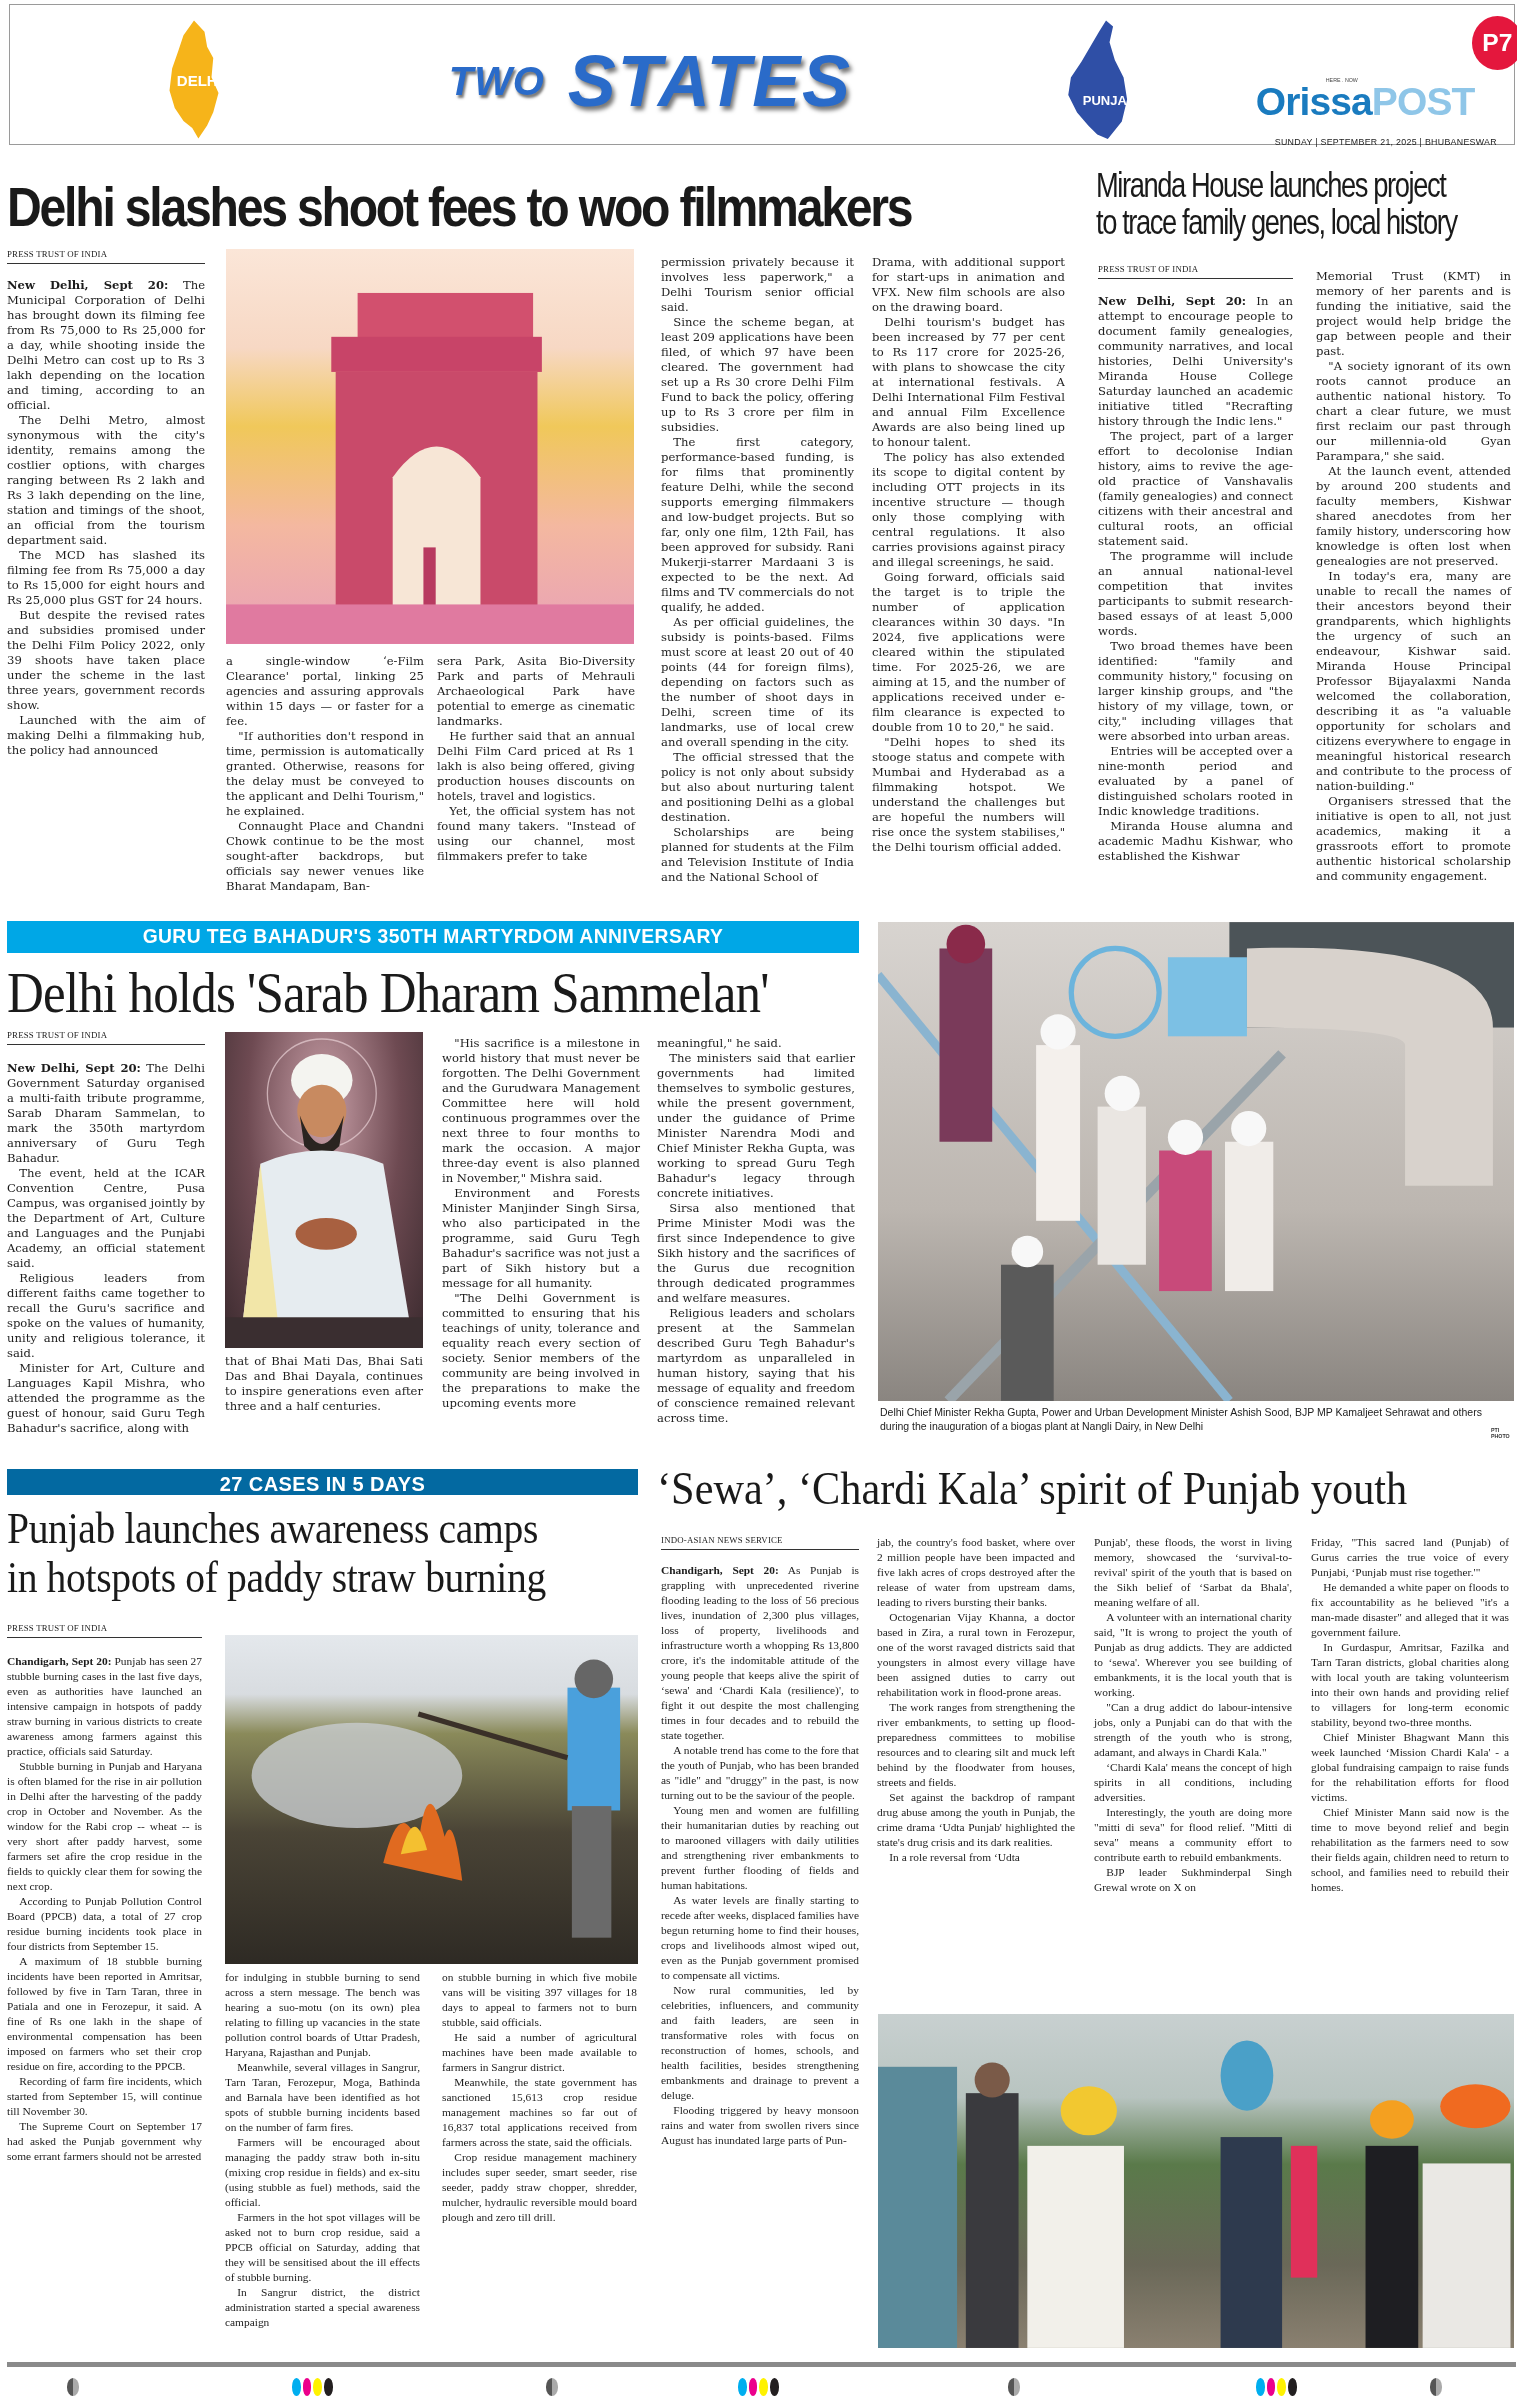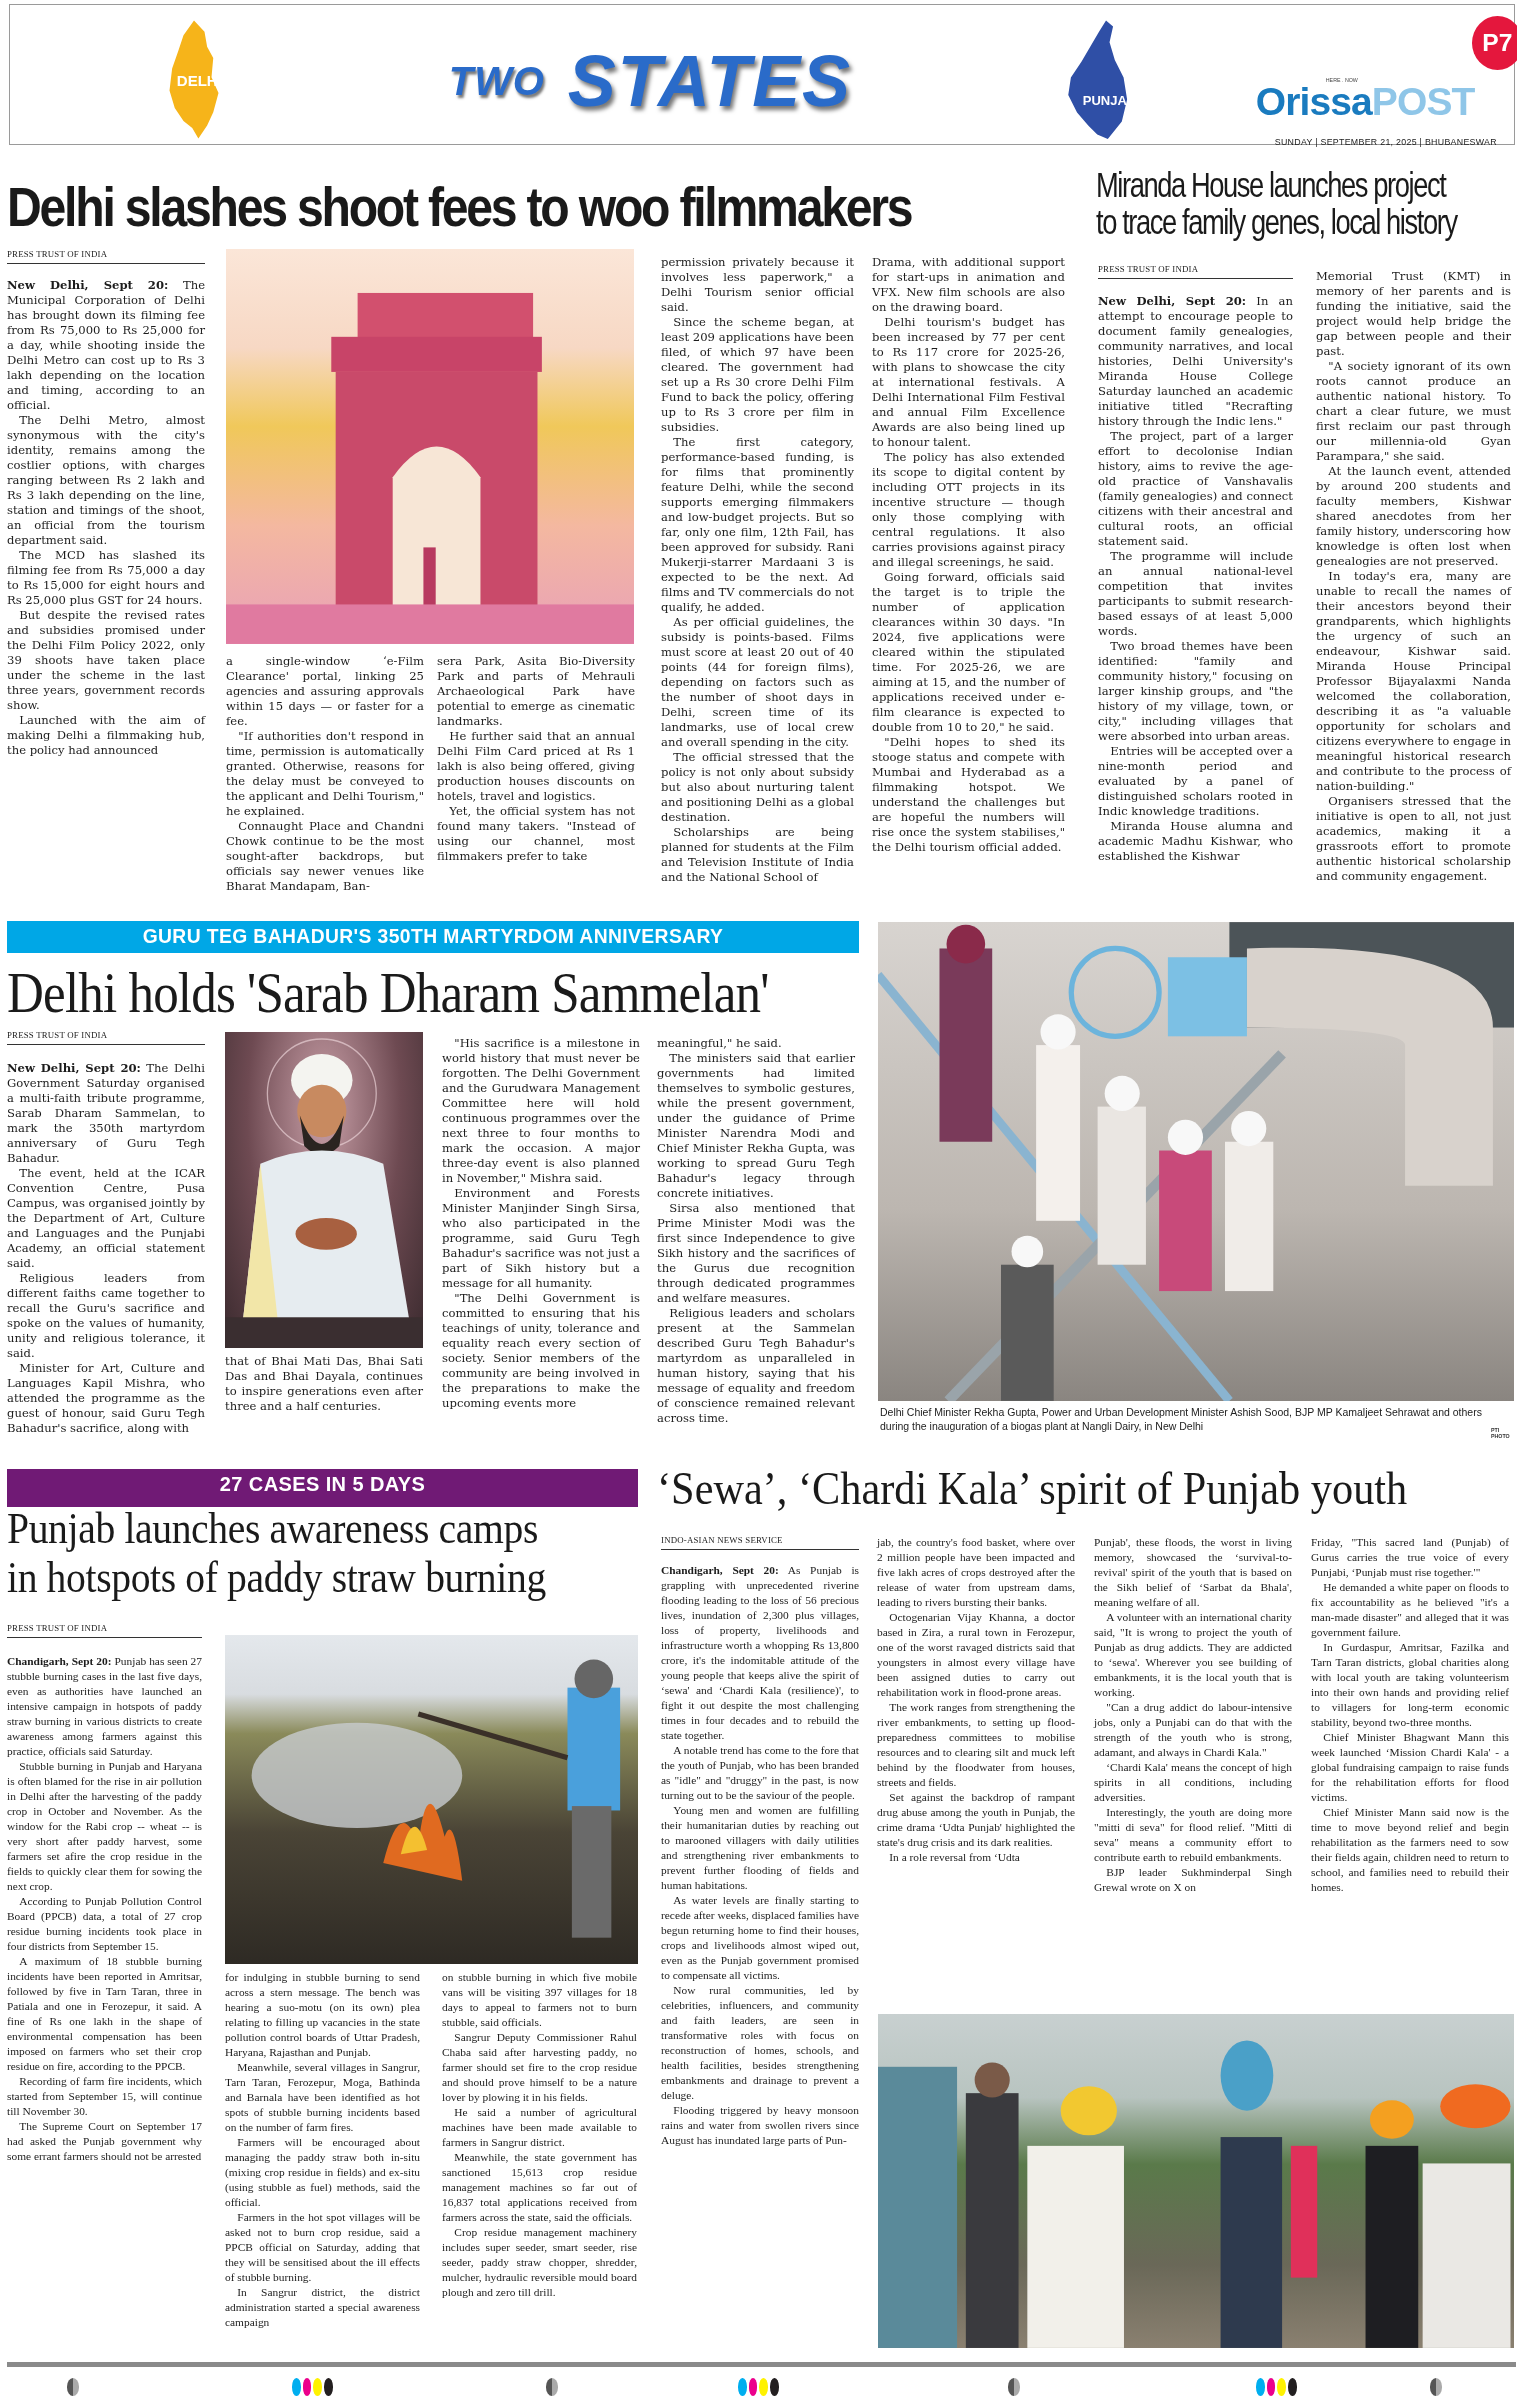--- a/index.html
+++ b/index.html
@@ -189,21 +189,21 @@
     <circle cx="350" cy="245" r="20" fill="#f8f8f8"></circle>
     <rect x="395" y="250" width="55" height="170" fill="#f0ece8"></rect>
     <circle cx="422" cy="235" r="20" fill="#f8f8f8"></circle>
     <rect x="140" y="390" width="60" height="155" fill="#5a5a5a"></rect>
     <circle cx="170" cy="375" r="18" fill="#f8f8f8"></circle>
   </svg>
 </div>
 <div class="caption" style="left:880px;top:1405px;width:606px;">Delhi Chief Minister Rekha Gupta, Power and Urban Development Minister Ashish Sood, BJP MP Kamaljeet Sehrawat and others during the inauguration of a biogas plant at Nangli Dairy, in New Delhi</div>
 <div class="credit" style="left:1491px;top:1427px;">PTI PHOTO</div>
 
-<div class="banner" style="left:7px;top:1469px;width:631px;height:38px;line-height:30px;background:#701a75;font-size:20px;">27 CASES IN 5 DAYS</div>
+<div class="banner" style="left:7px;top:1469px;width:631px;height:26px;line-height:30px;background:#0369a1;font-size:20px;">27 CASES IN 5 DAYS</div>
 <div class="h-serif" style="left:7px;top:1504px;font-size:44px;line-height:49px;transform:scaleX(0.9);letter-spacing:-0.4px;">
   <div>Punjab launches awareness camps</div>
   <div>in hotspots of paddy straw burning</div>
 </div>
 <div class="byline" style="left:7px;top:1623px;width:195px;">PRESS TRUST OF INDIA</div>
 <div class="col cond" style="left:7px;top:1654px;width:195px;font-size:11.4px;line-height:15px;" id="s4c1">
     <p class="first"><b>Chandigarh, Sept 20:</b> Punjab has seen 27 stubble burning cases in the last five days, even as authorities have launched an intensive campaign in hotspots of paddy straw burning in various districts to create awareness among farmers against this practice, officials said Saturday.</p>
     <p>Stubble burning in Punjab and Haryana is often blamed for the rise in air pollution in Delhi after the harvesting of the paddy crop in October and November. As the window for the Rabi crop -- wheat -- is very short after paddy harvest, some farmers set afire the crop residue in the fields to quickly clear them for sowing the next crop.</p>
     <p>According to Punjab Pollution Control Board (PPCB) data, a total of 27 crop residue burning incidents took place in four districts from September 15.</p>
     <p>A maximum of 18 stubble burning incidents have been reported in Amritsar, followed by five in Tarn Taran, three in Patiala and one in Ferozepur, it said. A fine of Rs one lakh in the shape of environmental compensation has been imposed on farmers who set their crop residue on fire, according to the PPCB.</p>
@@ -224,21 +224,20 @@
 </div>
 <div class="col cond" style="left:225px;top:1970px;width:195px;font-size:11.4px;line-height:15px;" id="s4c2">
     <p class="first">for indulging in stubble burning to send across a stern message. The bench was hearing a suo-motu (on its own) plea relating to filling up vacancies in the state pollution control boards of Uttar Pradesh, Haryana, Rajasthan and Punjab.</p>
     <p>Meanwhile, several villages in Sangrur, Tarn Taran, Ferozepur, Moga, Bathinda and Barnala have been identified as hot spots of stubble burning incidents based on the number of farm fires.</p>
     <p>Farmers will be encouraged about managing the paddy straw both in-situ (mixing crop residue in fields) and ex-situ (using stubble as fuel) methods, said the official.</p>
     <p>Farmers in the hot spot villages will be asked not to burn crop residue, said a PPCB official on Saturday, adding that they will be sensitised about the ill effects of stubble burning.</p>
     <p>In Sangrur district, the district administration started a special awareness campaign</p>
   </div>
 <div class="col cond" style="left:442px;top:1970px;width:195px;font-size:11.4px;line-height:15px;" id="s4c3">
     <p class="first">on stubble burning in which five mobile vans will be visiting 397 villages for 18 days to appeal to farmers not to burn stubble, said officials.</p>
-    <p>Sangrur Deputy Commissioner Rahul Chaba said after harvesting paddy, no farmer should set fire to the crop residue and should prove himself to be a nature lover by plowing it in his fields.</p>
     <p>He said a number of agricultural machines have been made available to farmers in Sangrur district.</p>
     <p>Meanwhile, the state government has sanctioned 15,613 crop residue management machines so far out of 16,837 total applications received from farmers across the state, said the officials.</p>
     <p>Crop residue management machinery includes super seeder, smart seeder, rise seeder, paddy straw chopper, shredder, mulcher, hydraulic reversible mould board plough and zero till drill.</p>
   </div>
 
 <div class="h-serif" style="left:657px;top:1462px;font-size:46px;transform:scaleX(0.92);">‘Sewa’, ‘Chardi Kala’ spirit of Punjab youth</div>
 <div class="byline" style="left:661px;top:1535px;width:198px;">INDO-ASIAN NEWS SERVICE</div>
 <div class="col cond" style="left:661px;top:1563px;width:198px;font-size:11.4px;line-height:15px;" id="s5c1">
     <p class="first"><b>Chandigarh, Sept 20:</b> As Punjab is grappling with unprecedented riverine flooding leading to the loss of 56 precious lives, inundation of 2,300 plus villages, loss of property, livelihoods and infrastructure worth a whopping Rs 13,800 crore, it's the indomitable attitude of the young people that keeps alive the spirit of ‘sewa' and ‘Chardi Kala (resilience)', to fight it out despite the most challenging times in four decades and to rebuild the state together.</p>
     <p>A notable trend has come to the fore that the youth of Punjab, who has been branded as "idle" and "druggy" in the past, is now turning out to be the saviour of the people.</p>

